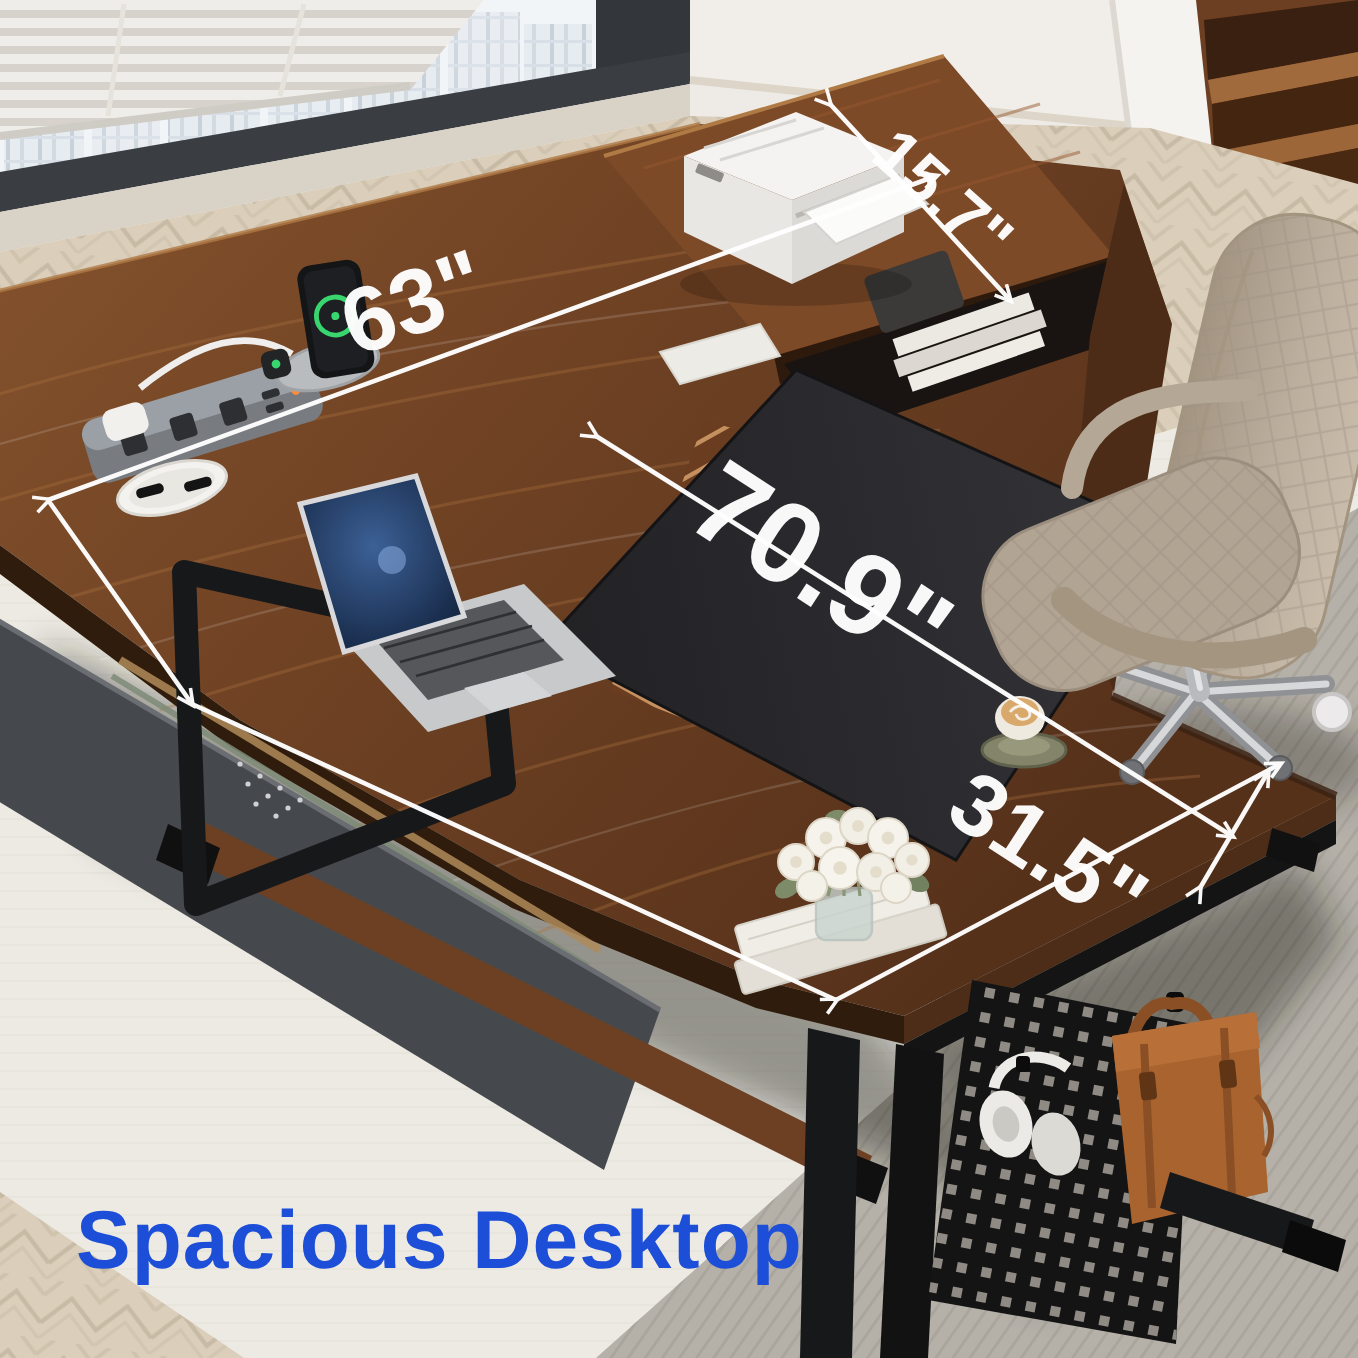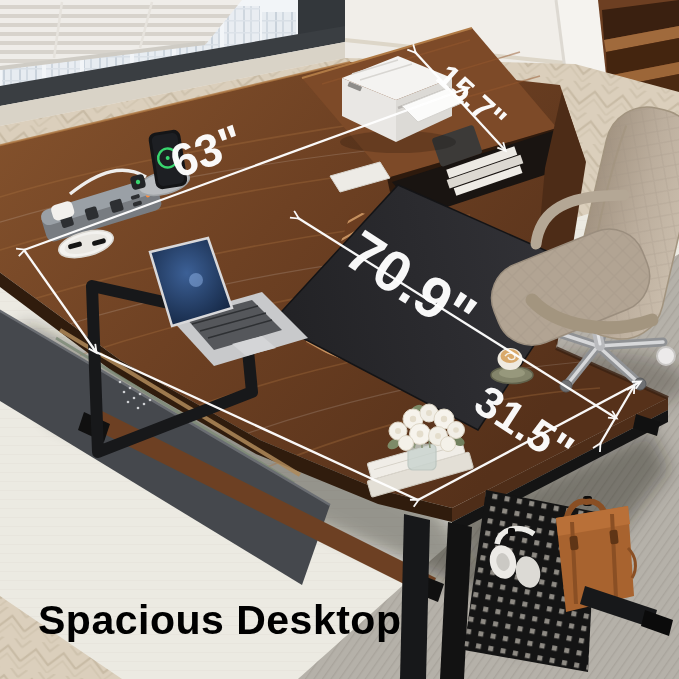--- a/index.html
+++ b/index.html
@@ -1,19 +1,19 @@
 <!DOCTYPE html>
 <html><head>
 <meta charset="utf-8">
 <style>
   html,body{margin:0;padding:0;background:#ffffff;}
   .stage{position:relative;width:679px;height:679px;overflow:hidden;font-family:"Liberation Sans",sans-serif;background:#efece7;}
   .stage svg{position:absolute;left:0;top:0;}
   .dim-label{fill:#ffffff;font-weight:bold;font-family:"Liberation Sans",sans-serif;opacity:.97;}
-  .caption{position:absolute;left:38px;top:597px;font-size:41px;font-weight:bold;letter-spacing:.5px;color:#000000;}
+  .caption{position:absolute;left:38px;top:597px;font-size:41px;font-weight:bold;letter-spacing:.5px;color:#1d4ed8;}
 </style>
 </head>
 <body>
 
 <div class="stage">
 <svg width="679" height="679" viewBox="0 0 679 679">
   <defs>
     <pattern id="hb" width="56" height="30" patternUnits="userSpaceOnUse" patternTransform="rotate(8)">
       <rect width="56" height="30" fill="#dbcfbc"></rect>
       <path d="M0,22 L14,8 L28,22 L42,8 L56,22" stroke="#c8bba5" stroke-width="2.2" fill="none"></path>

